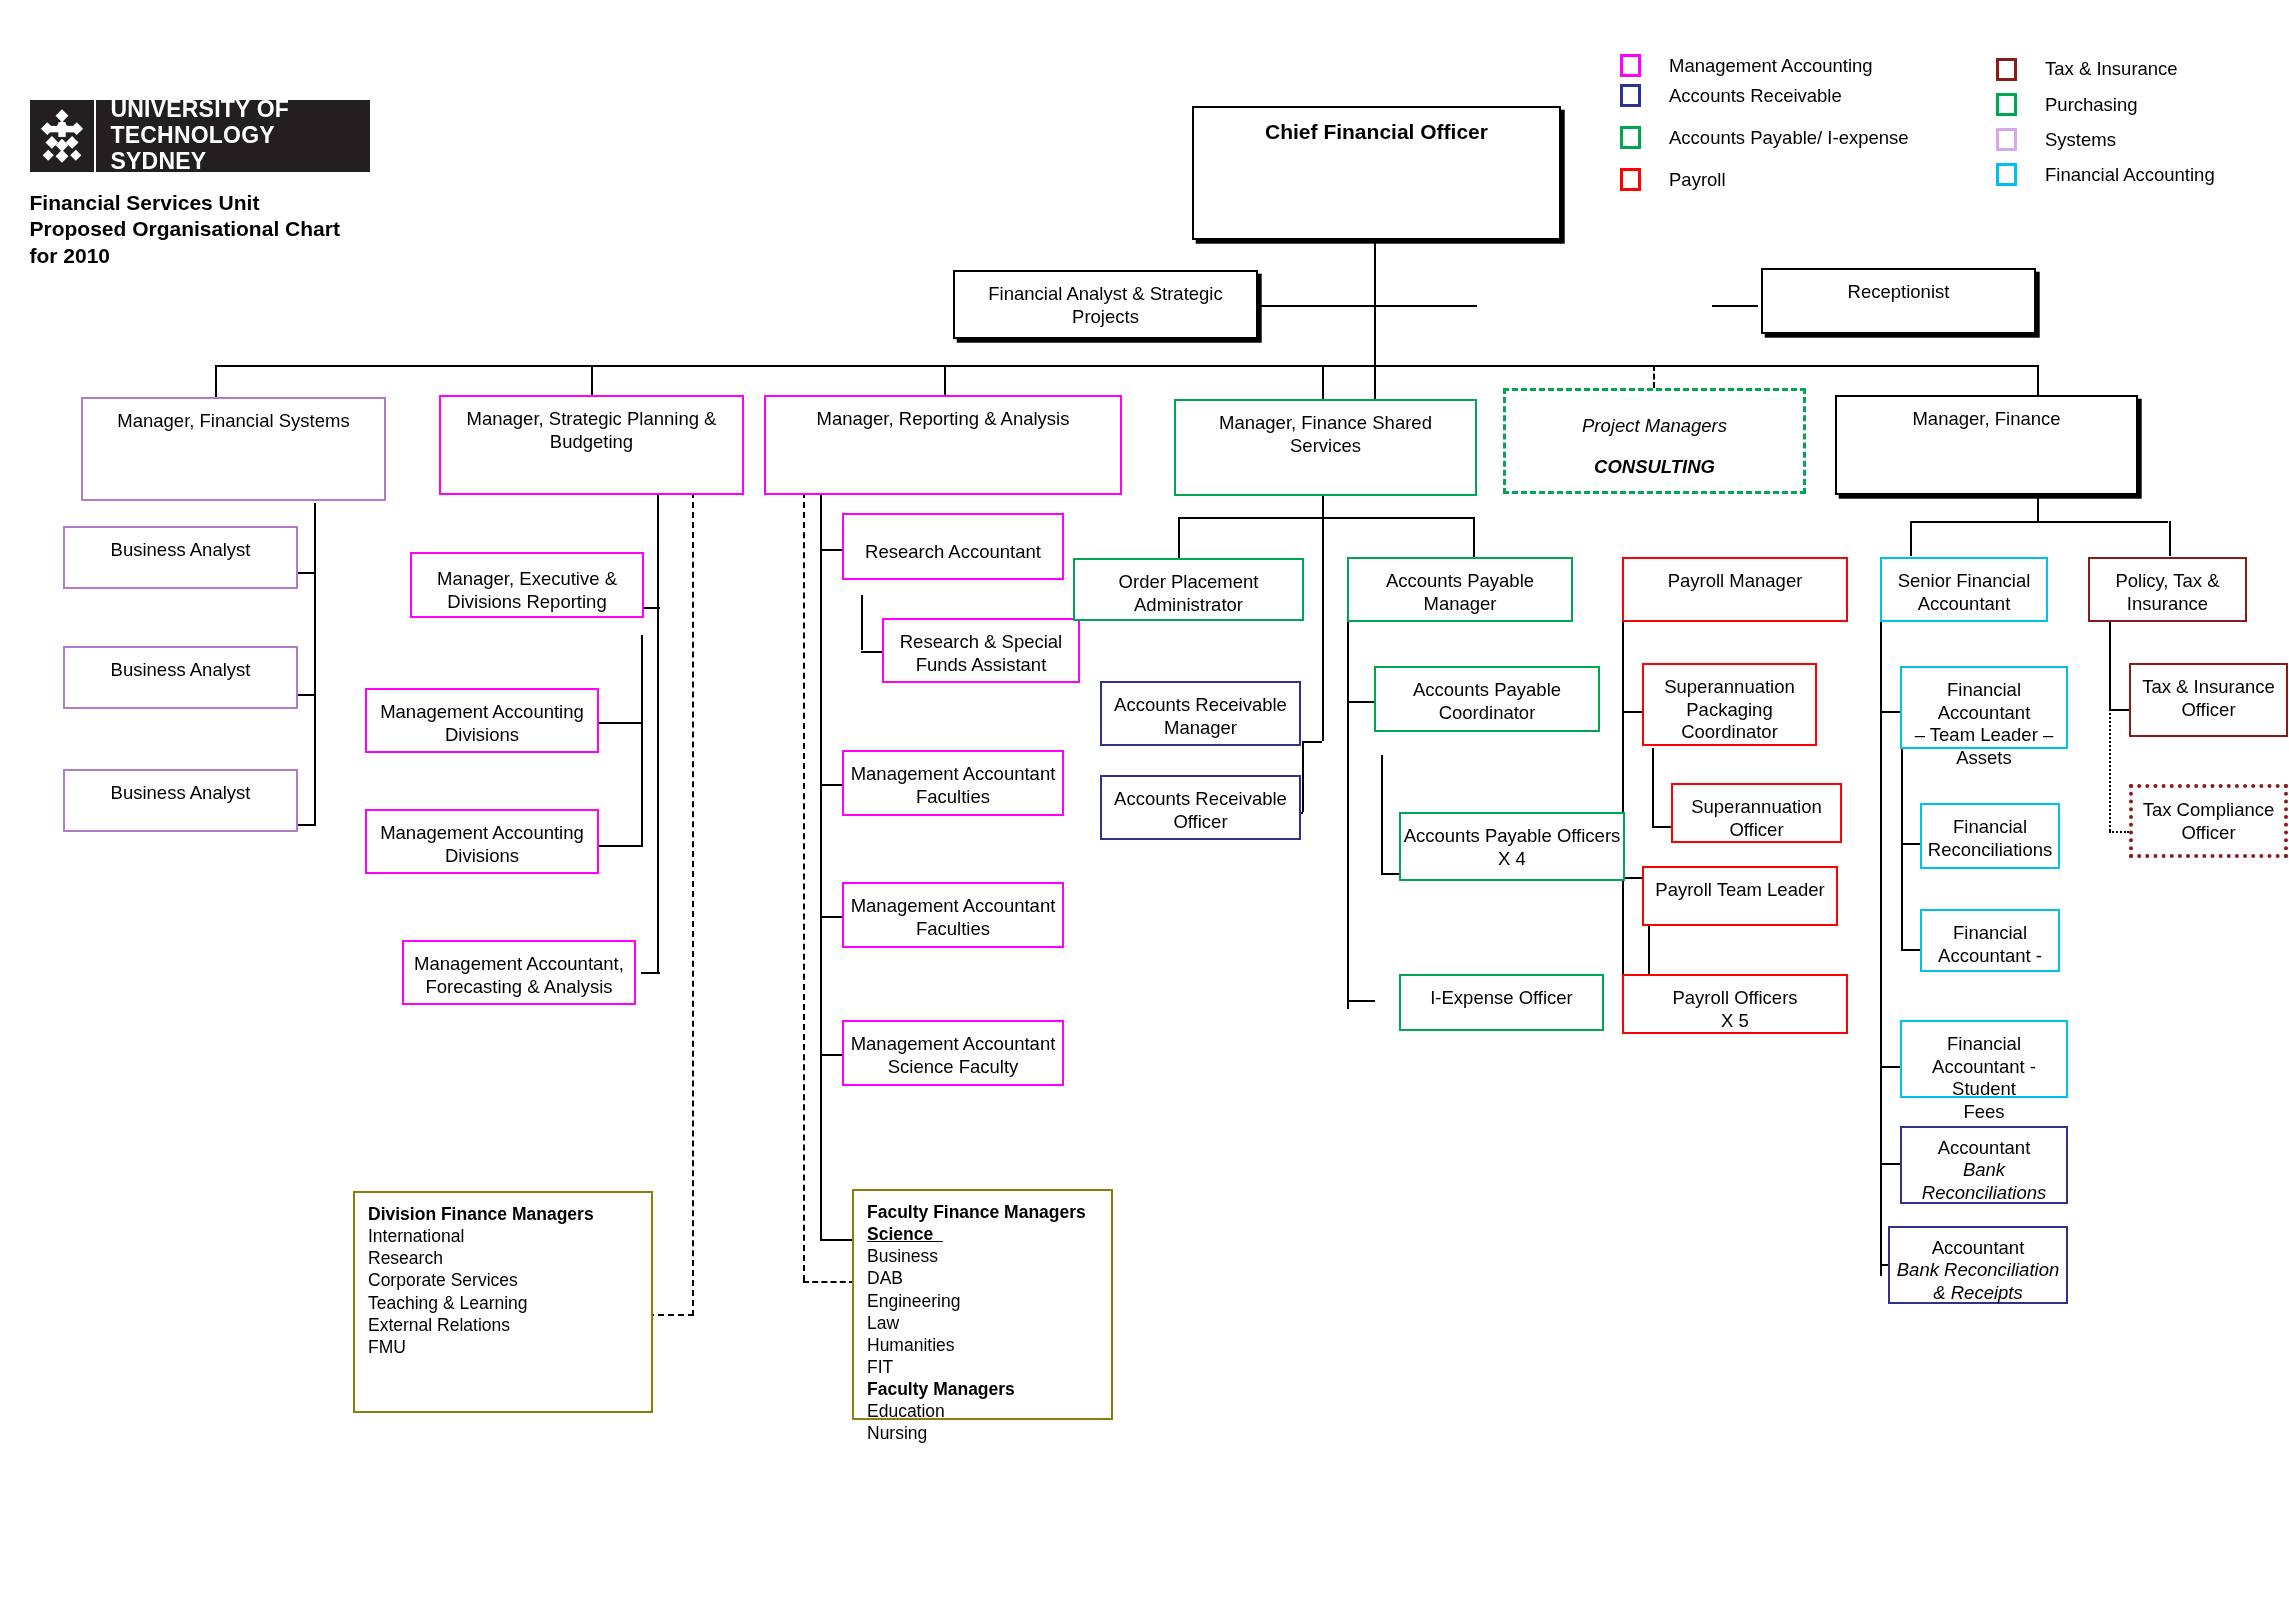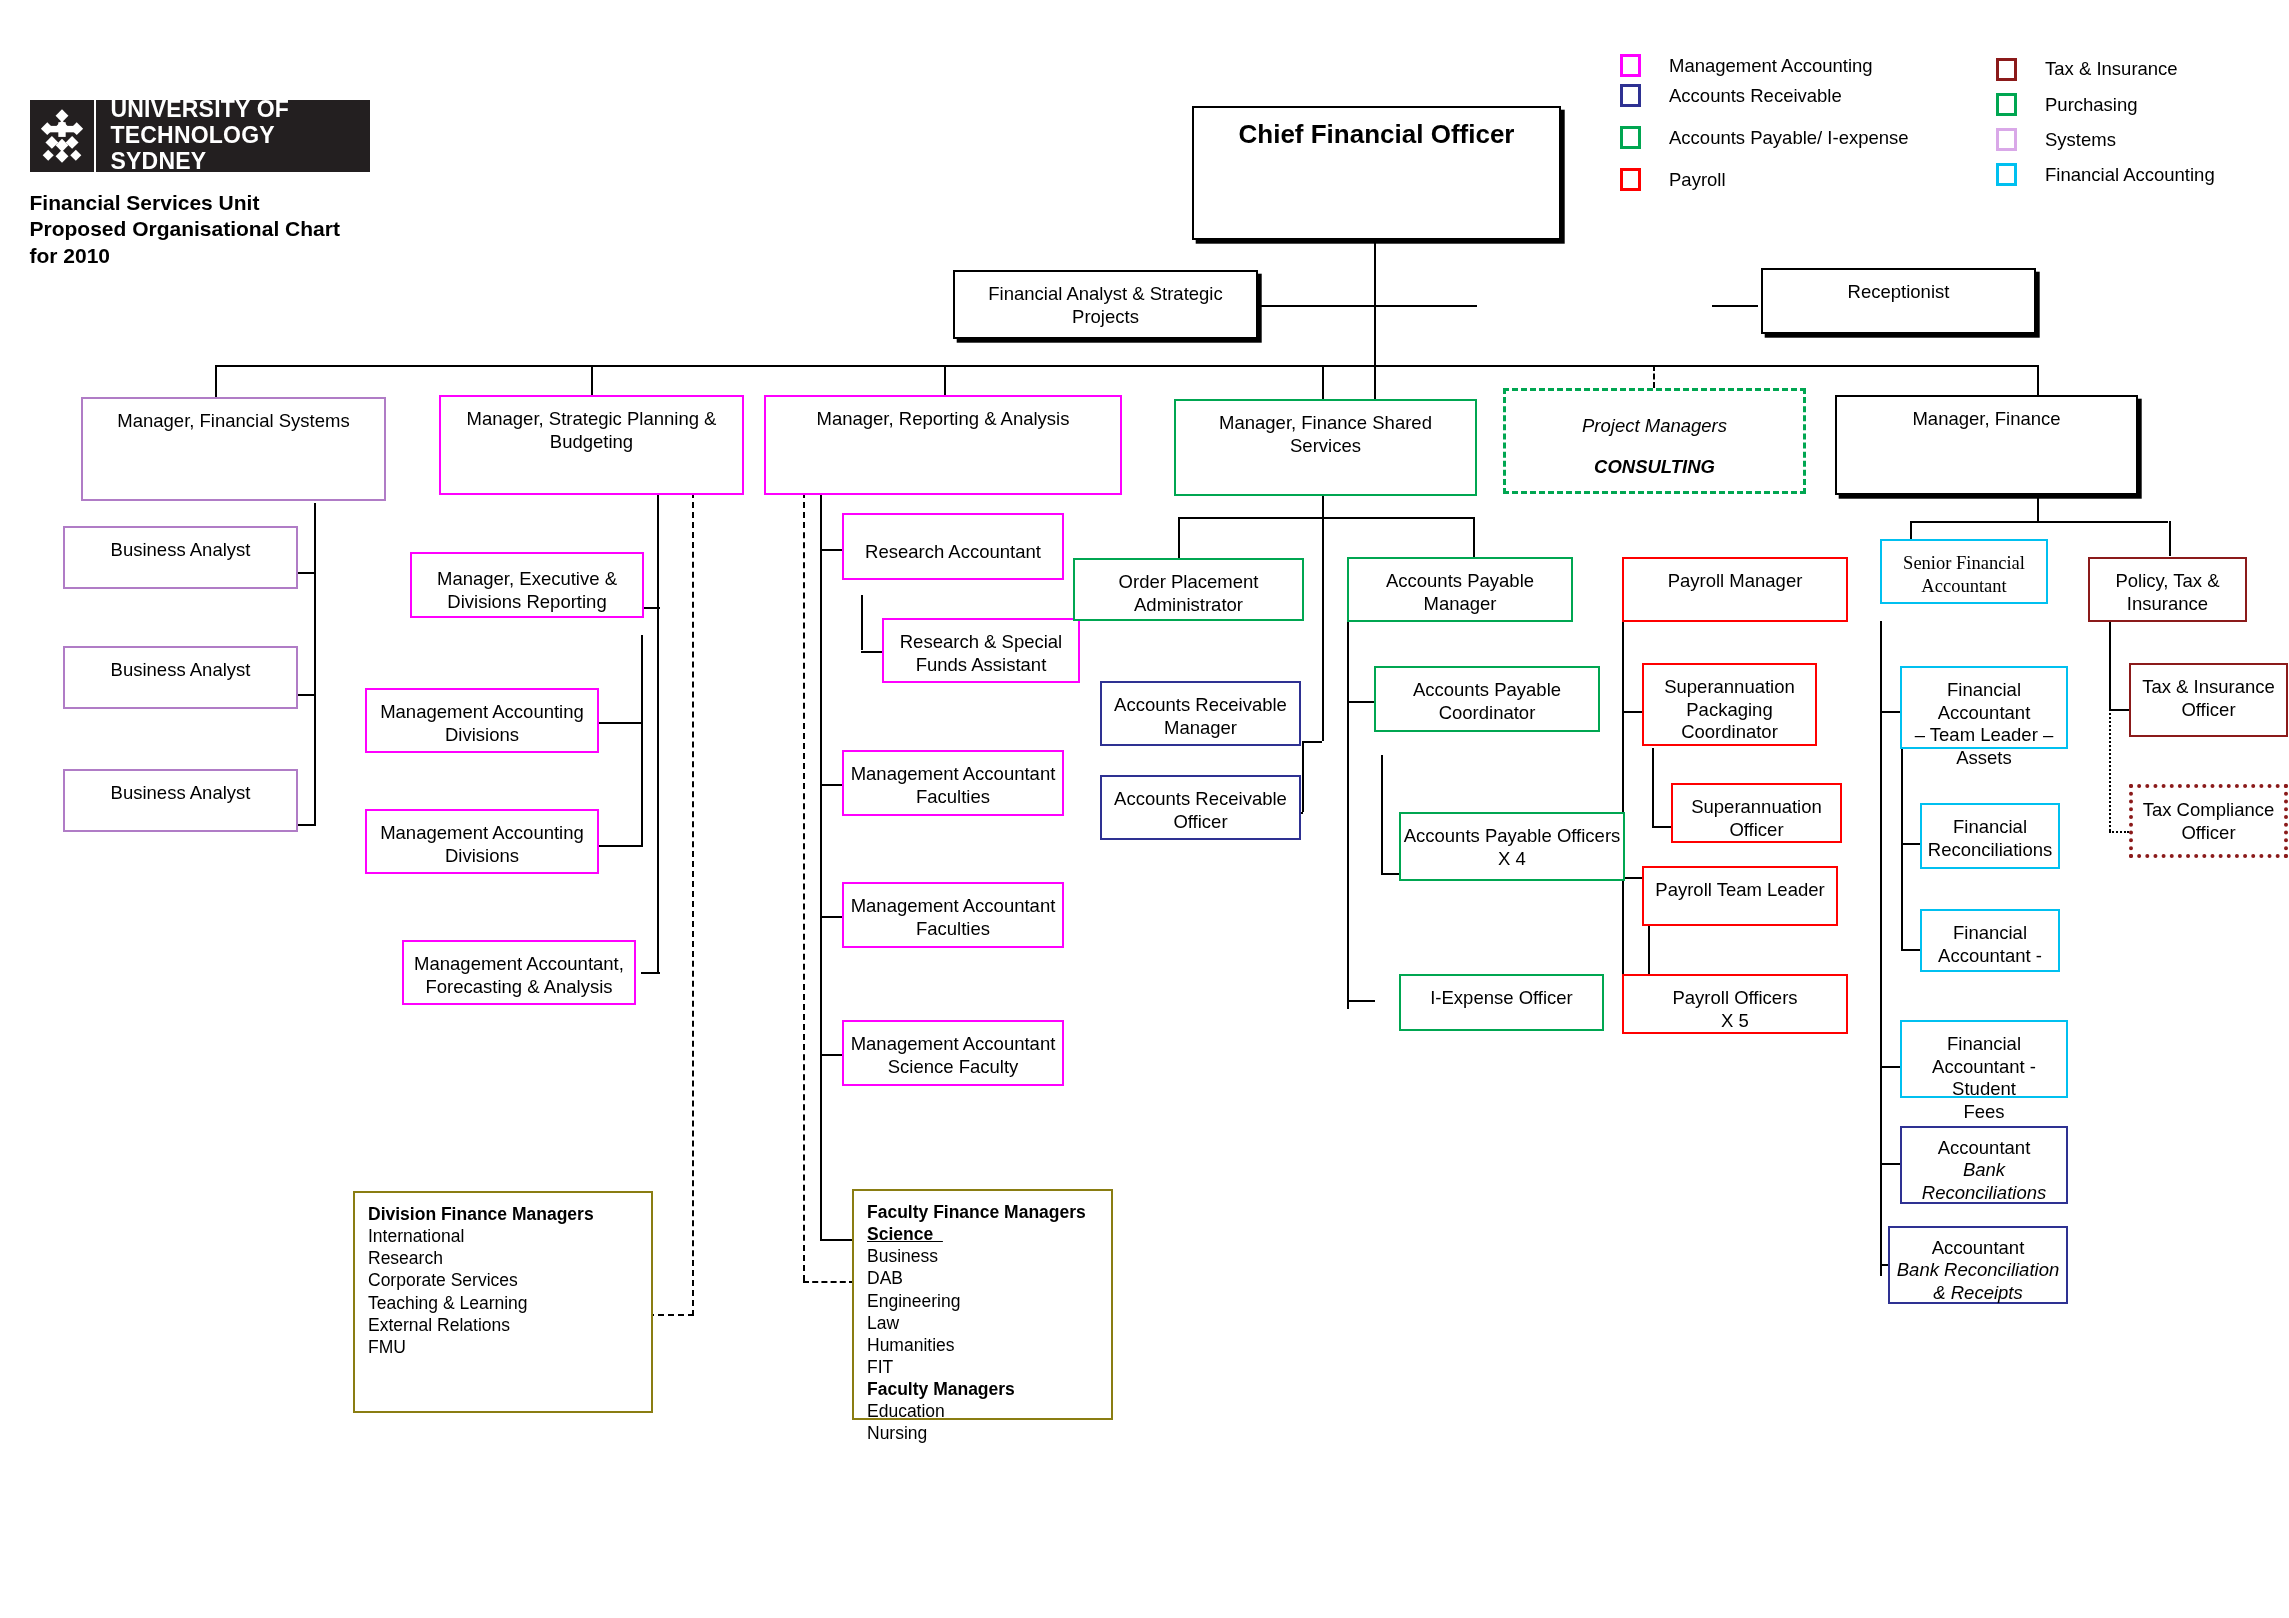--- a/index.html
+++ b/index.html
@@ -198,21 +198,21 @@
   <div class="ln-v" style="left:1901px;top:711px;height:240px;"></div>
   <div class="ln-h" style="left:1901px;top:843px;width:18.5px;"></div>
   <div class="ln-h" style="left:1901px;top:949px;width:18.5px;"></div>
 
   <div class="ln-v" style="left:2109px;top:621px;height:88px;"></div>
   <div class="ln-h" style="left:2109px;top:709px;width:20px;"></div>
   <div class="dt-v" style="left:2109px;top:709px;height:122px;"></div>
   <div class="dt-h" style="left:2109px;top:831px;width:20px;"></div>
 
   <div class="node shadow" style="left:1192px;top:106px;width:369px;height:134px;">
-    <div class="t" style="font-weight:bold;font-size:26px;">Chief Financial Officer</div>
+    <div class="t" style="font-weight:bold;font-size:21px;">Chief Financial Officer</div>
   </div>
 
   <div class="node shadow" style="left:953px;top:270px;width:305px;height:69px;">
     <div class="t">Financial Analyst &amp; Strategic
 Projects</div>
   </div>
   <div class="node shadow" style="left:1761px;top:268px;width:275px;height:66px;">
     <div class="t">Receptionist</div>
   </div>
 
@@ -326,21 +326,21 @@
 Officer</div>
   </div>
   <div class="node" style="left:1642px;top:866px;width:196px;height:60px;border-color:#ff0000;">
     <div class="t">Payroll Team Leader</div>
   </div>
   <div class="node" style="left:1622px;top:974px;width:226px;height:60px;border-color:#ff0000;">
     <div class="t">Payroll Officers
 X 5</div>
   </div>
 
-  <div class="node" style="left:1880px;top:539px;width:168px;height:65px;border-color:#00c0f0;font-family:Liberation Serif, serif;">
+  <div class="node" style="left:1880px;top:557px;width:168px;height:65px;border-color:#00c0f0;">
     <div class="t">Senior Financial
 Accountant</div>
   </div>
   <div class="node" style="left:1900px;top:666px;width:168px;height:83px;border-color:#00c0f0;">
     <div class="t">Financial Accountant
 – Team Leader –
 Assets</div>
   </div>
   <div class="node" style="left:1920px;top:803px;width:140px;height:66px;border-color:#00c0f0;">
     <div class="t">Financial

